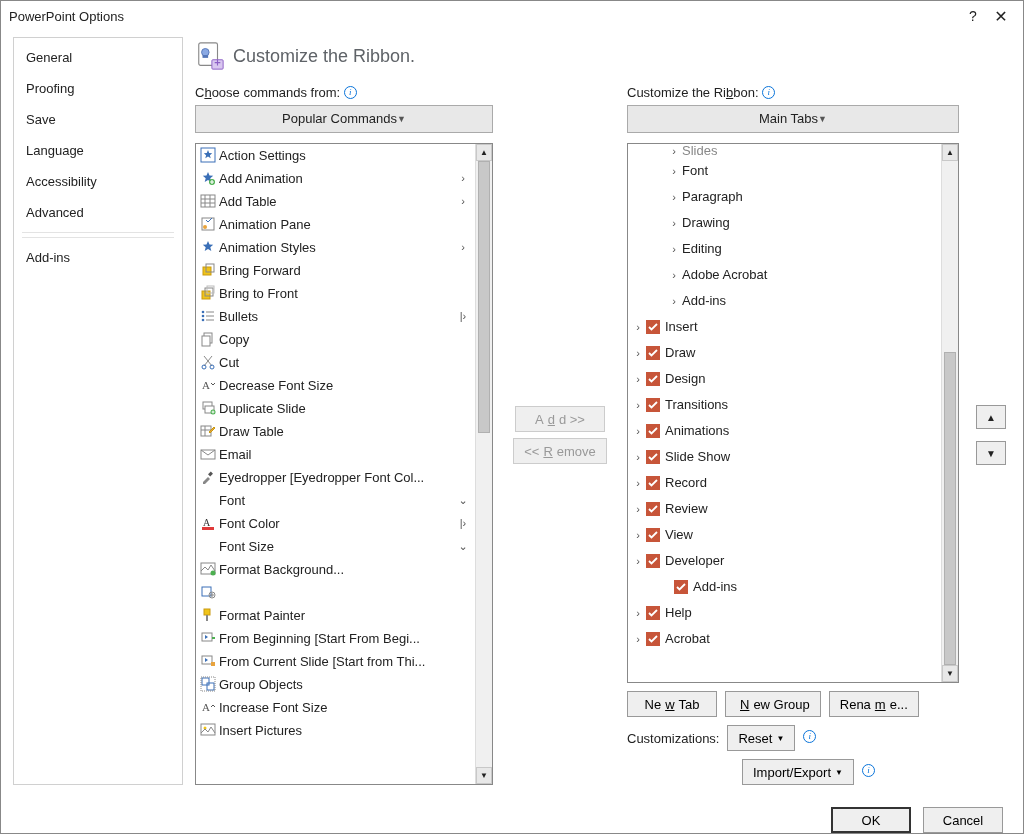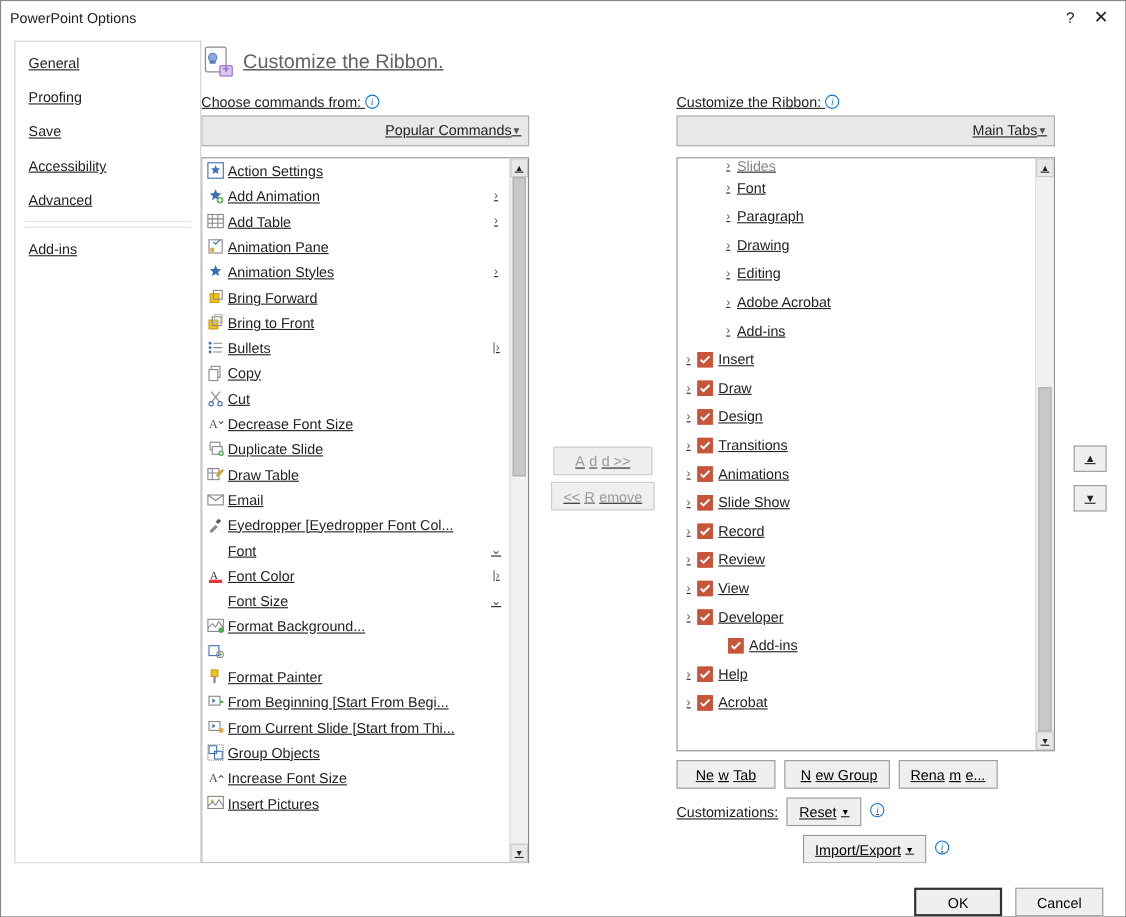--- a/index.html
+++ b/index.html
@@ -2,39 +2,39 @@
 <html><head>
 <meta charset="utf-8">
 <style>
   * { box-sizing: border-box; }
   html, body { margin: 0; padding: 0; font-family: "Segoe UI", Arial, sans-serif; font-size: 13px; color: #222; background: #fff; }
   .window { width: 1024px; height: 834px; border: 1px solid #888; position: relative; background: #fff; display: flex; flex-direction: column;}
   .titlebar { height: 30px; display: flex; align-items: center; padding: 0 8px; font-size: 13px;}
   .titlebar .title { flex: 1; }
   .titlebar .help, .titlebar .close { width: 28px; text-align: center; font-size: 14px; cursor: pointer; }
   .titlebar .close { font-size: 16px; }
-  .body { flex: 1; display: flex; padding: 6px 12px 0 12px; gap: 0; overflow: hidden; text-decoration: underline;}
+  .body { flex: 1; display: flex; padding: 6px 12px 0 12px; gap: 12px; overflow: hidden;}
   .sidebar { width: 170px; border: 1px solid #d0d0d0; padding: 4px 0; background:#fff; }
   .sidebar .item { padding: 8px 12px; cursor: pointer; font-size: 13px; color:#222;}
   .sidebar .item.selected { background: #e8e8e8; outline: 1px solid #333; outline-offset:-1px;}
   .sidebar .sep { height: 1px; background: #e3e3e3; margin: 4px 8px; }
   .main { flex: 1; display: flex; flex-direction: column; gap: 8px; overflow: hidden;}
   .page-header { display: flex; align-items: center; gap: 8px; padding: 4px 0 6px 0;}
   .page-header .ph-icon { width: 30px; height: 30px; position: relative; }
   .page-header .ph-title { font-size: 18px; color: #5f6368; }
   .cols { flex: 1; display: flex; gap: 12px; overflow: hidden;}
   .col { display: flex; flex-direction: column; }
   .col.left { width: 298px; }
   .col.middle { width: 110px; align-items: center; justify-content: center; gap: 6px;}
   .col.right { flex: 1; }
   .col.far-right { width: 40px; align-items: center; justify-content: center; gap: 12px;}
   .label-row { font-size: 13px; margin-bottom: 4px; color:#222; }
   .label-row .u { text-decoration: underline; }
   .info-icon { display:inline-flex; width:13px; height:13px; border-radius:50%; border:1px solid #0a74da; color:#0a74da; font-size:9px; align-items:center; justify-content:center; font-style: italic; font-family: Georgia, serif; position:relative; top:-2px;}
-  .combo { width: 100%; height: 28px; border: 1px solid #aaa; background: #e8e8e8; display:flex; align-items:center; padding: 0 6px; cursor:pointer; justify-content: flex-end;}
+  .combo { width: 100%; height: 28px; border: 1px solid #aaa; background: #e8e8e8; display:flex; align-items:center; padding: 0 6px; cursor:pointer; justify-content: center;}
   .combo .tri { font-size: 9px; color: #555;}
   .listbox-wrap { flex:1; border:1px solid #888; margin-top:10px; display:flex; overflow:hidden; }
   .listbox { flex:1; overflow:hidden; background:#fff; }
   .listbox .row { display:flex; align-items:center; height:23px; padding: 0 4px; font-size:13px; white-space:nowrap; overflow:hidden; text-overflow: ellipsis; gap:3px;}
   .listbox .row .icon { width:16px; height:16px; display:inline-flex; align-items:center; justify-content:center; flex-shrink:0;}
   .listbox .row .txt { flex:1; overflow:hidden; text-overflow:ellipsis;}
   .listbox .row .sub { width:16px; text-align:center; color:#555; font-size:11px;}
   .scrollbar { width:17px; background:#f0f0f0; border-left:1px solid #ddd; display:flex; flex-direction:column;}
   .scrollbar .btn { height:17px; display:flex; align-items:center; justify-content:center; font-size:8px; background:#e8e8e8; border:1px solid #c8c8c8; margin:0;}
   .scrollbar .track { flex:1; position:relative;}
@@ -67,20 +67,21 @@
     <div class="close">✕</div>
   </div>
 
   <div class="body">
 
     <div class="sidebar">
       <div id="sb1">
           <div class="item">General</div>
           <div class="item">Proofing</div>
           <div class="item">Save</div>
+          <div class="item">Language</div>
           <div class="item">Accessibility</div>
           <div class="item">Advanced</div>
         </div>
       <div class="sep"></div>
       <div class="sep"></div>
       <div id="sb3">
           <div class="item">Add-ins</div>
         </div>
     </div>
 

